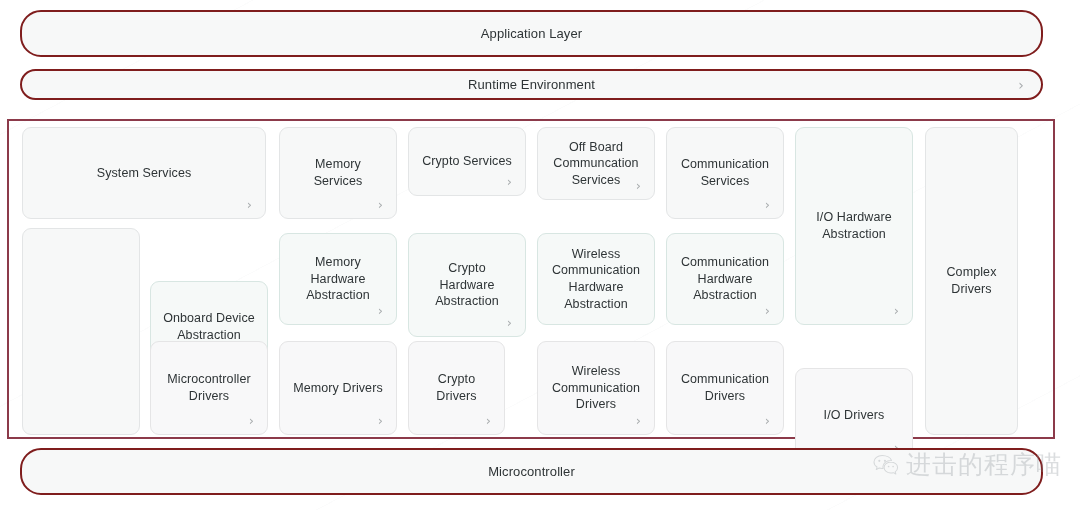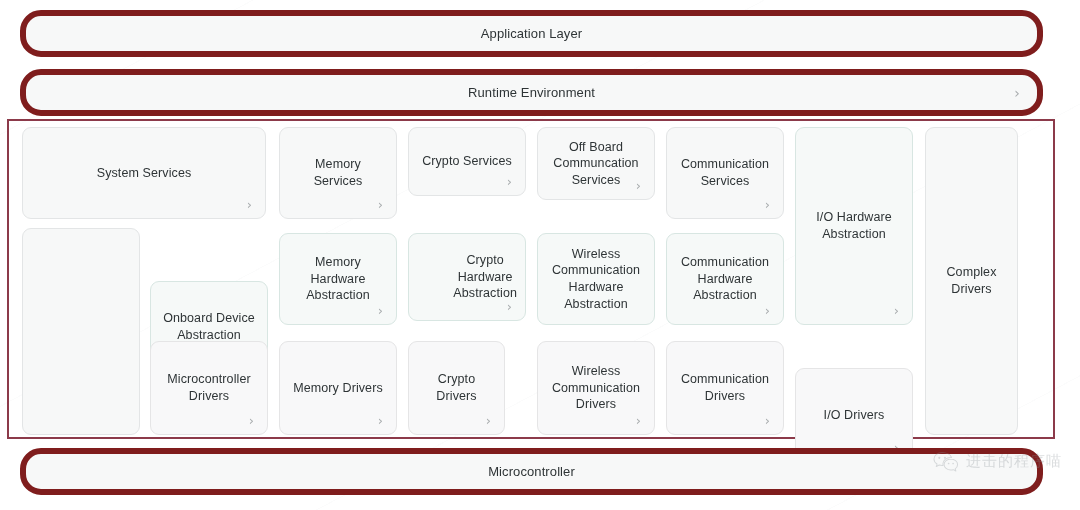--- a/index.html
+++ b/index.html
@@ -42,21 +42,21 @@
     display: block;
     white-space: pre-line;
     pointer-events: none;
   }
 
   
   .banner {
     border-radius: 21px;
     font-size: 13px;
     background: #f7f8f8;
-    border: 6px solid #7f1d1d;
+    border: 2px solid #7f1d1d;
   }
 
   
   .tier-hwabs {
     border-color: #d8e6e2;
     background: #f6f9f8;
     padding-left: 8px;
   }
   .tier-drv {
     border-color: #e5e5e6;
@@ -116,21 +116,21 @@
     opacity: 0.30;
     pointer-events: none;
     user-select: none;
   }
   #watermark .wm-logo {
     width: 27px;
     height: 27px;
     flex: 0 0 27px;
   }
   #watermark .wm-text {
-    font-size: 15px;
+    font-size: 25px;
     color: #8a9196;
     letter-spacing: 1px;
     font-family: "DejaVu Sans", sans-serif;
   }
 
   
   #wm-tile {
     position: absolute;
     inset: 0;
     pointer-events: none;
@@ -146,21 +146,21 @@
 <body>
 
 <div id="canvas">
 
   <div id="wm-tile"></div>
 
   <div class="card banner" style="left:20px; top:10px; width:1023px; height:47px;">
     <span class="label">Application Layer</span>
   </div>
 
-  <div class="card banner" style="left:20px; top:69px; width:1023px; height:47px;">
+  <div class="card banner" style="left:20px; top:69px; width:1023px; height:31px;">
     <span class="label">Runtime Environment</span>
     <span class="chev">›</span>
   </div>
 
   <div id="bsw-frame"></div>
 
   <div class="card tier-svc" style="left:22px; top:228px; width:118px; height:207px;">
   </div>
 
   <div class="card tier-svc" style="left:22px; top:127px; width:244px; height:92px;">
@@ -208,21 +208,21 @@
     <span class="chev">›</span>
   </div>
 
   <div class="card tier-hwabs" style="left:279px; top:233px; width:118px; height:92px;">
     <span class="label">Memory
 Hardware
 Abstraction</span>
     <span class="chev">›</span>
   </div>
 
-  <div class="card tier-hwabs" style="left:408px; top:233px; width:118px; height:88px;justify-content:flex-end;">
+  <div class="card tier-hwabs" style="left:408px; top:233px; width:118px; height:104px;">
     <span class="label">Crypto
 Hardware
 Abstraction</span>
     <span class="chev">›</span>
   </div>
 
   <div class="card tier-hwabs" style="left:537px; top:233px; width:118px; height:92px;">
     <span class="label">Wireless
 Communication
 Hardware

